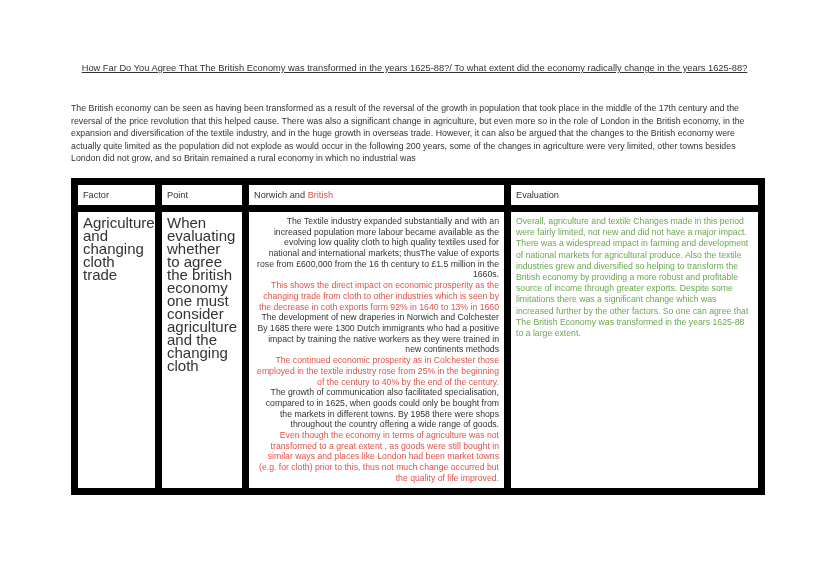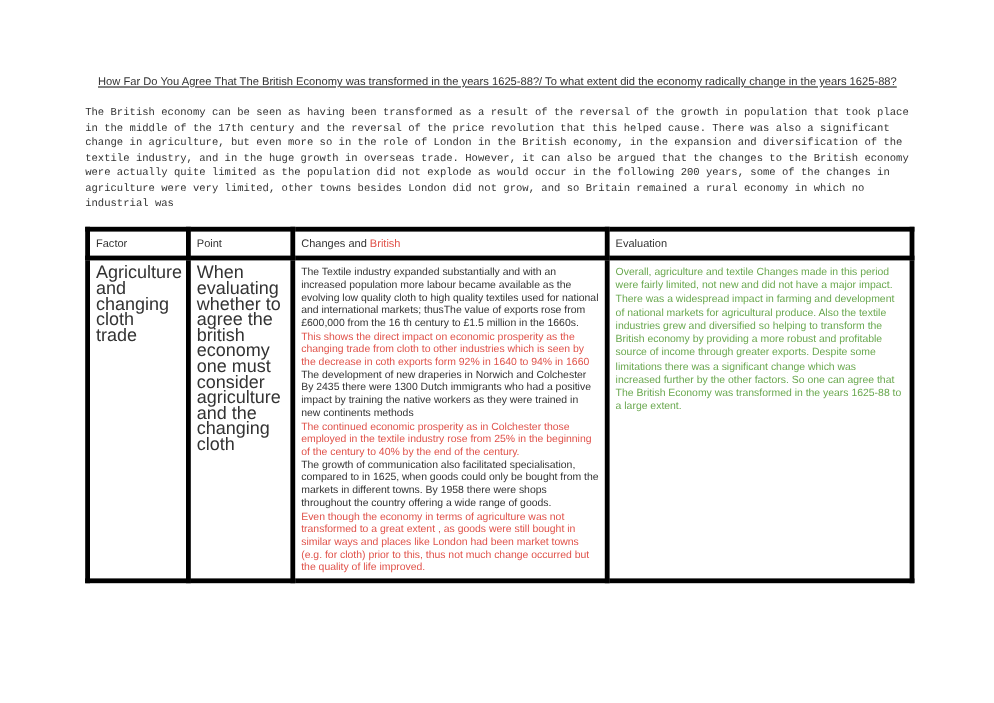--- a/index.html
+++ b/index.html
@@ -24,39 +24,38 @@
   }
   .doc-title {
     text-align: center;
     font-size: 9.3px;
     line-height: 12px;
     text-decoration: underline;
     color: #333333;
     white-space: nowrap;
   }
   .intro {
-    margin-top: 14px;
+    margin-top: 28px;
     width: 690px;
     font-size: 8.8px;
     line-height: 12.6px;
     color: #333333;
-    font-family: Liberation Mono, monospace;
   }
   table.essay-table {
     margin-top: 13px;
     border-collapse: collapse;
     width: 687px;
     table-layout: fixed;
   }
   .essay-table col.c-factor     { width: 84px;  }
   .essay-table col.c-point      { width: 87px;  }
   .essay-table col.c-evidence   { width: 262px; }
   .essay-table col.c-evaluation { width: 254px; }
   .essay-table th, .essay-table td {
-    border: 4px solid #000000;
+    border: 7px solid #000000;
     vertical-align: top;
     text-align: left;
     padding: 4px 5px;
     font-weight: normal;
     box-sizing: border-box;
   }
   .essay-table th {
     font-size: 9.2px;
     line-height: 12px;
     height: 21px;
@@ -64,20 +63,21 @@
   }
   td.cell-factor, td.cell-point {
     font-size: 15px;
     line-height: 13px;
     color: #333333;
   }
   td.cell-evidence {
     font-size: 8.7px;
     line-height: 10.7px;
     color: #333333;
+    text-align: right;
   }
   td.cell-evaluation {
     font-size: 8.7px;
     line-height: 11.2px;
     color: var(--green, #6aa84f);
   }
   .text-red   { color: var(--red, #e0524a); }
   .text-black { color: #333333; }
   .seg { margin: 0; }
 </style>
@@ -96,32 +96,32 @@
     <colgroup>
       <col class="c-factor">
       <col class="c-point">
       <col class="c-evidence">
       <col class="c-evaluation">
     </colgroup>
     <thead>
       <tr>
         <th>Factor</th>
         <th>Point</th>
-        <th><span>Changes and </span><span class="text-red">British</span></th>
+        <th><span>Norwich and </span><span class="text-red">British</span></th>
         <th>Evaluation</th>
       </tr>
     </thead>
     <tbody>
       <tr>
         <td class="cell-factor">Agriculture and changing cloth trade</td>
         <td class="cell-point">When evaluating whether to agree the british economy one must consider agriculture and the changing cloth</td>
         <td class="cell-evidence">
             <div class="seg text-black">The Textile industry expanded substantially and with an increased population more labour became available as the evolving low quality cloth to high quality textiles used for national and international markets; thusThe value of exports rose from £600,000 from the 16 th century to £1.5 million in the 1660s.</div>
-            <div class="seg text-red">This shows the direct impact on economic prosperity as the changing trade from cloth to other industries which is seen by the decrease in coth exports form 92% in 1640 to 94% in 1660</div>
-            <div class="seg text-black">The development of new draperies in Norwich and Colchester By 2435 there were 1300 Dutch immigrants who had a positive impact by training the native workers as they were trained in new continents methods</div>
+            <div class="seg text-red">This shows the direct impact on economic prosperity as the changing trade from cloth to other industries which is seen by the decrease in coth exports form 92% in 1640 to 13% in 1660</div>
+            <div class="seg text-black">The development of new draperies in Norwich and Colchester By 1685 there were 1300 Dutch immigrants who had a positive impact by training the native workers as they were trained in new continents methods</div>
             <div class="seg text-red">The continued economic prosperity as in Colchester those employed in the textile industry rose from 25% in the beginning of the century to 40% by the end of the century.</div>
             <div class="seg text-black">The growth of communication also facilitated specialisation, compared to in 1625, when goods could only be bought from the markets in different towns. By 1958 there were shops throughout the country offering a wide range of goods.</div>
             <div class="seg text-red">Even though the economy in terms of agriculture was not transformed to a great extent , as goods were still bought in similar ways and places like London had been market towns (e.g. for cloth) prior to this, thus not much change occurred but the quality of life improved.</div>
           </td>
         <td class="cell-evaluation">Overall, agriculture and textile Changes made in this period were fairly limited, not new and did not have a major impact. There was a widespread impact in farming and development of national markets for agricultural produce. Also the textile industries grew and diversified so helping to transform the British economy by providing a more robust and profitable source of income through greater exports. Despite some limitations there was a significant change which was increased further by the other factors. So one can agree that The British Economy was transformed in the years 1625-88 to a large extent.</td>
       </tr>
     </tbody>
   </table>
 
 </div>

